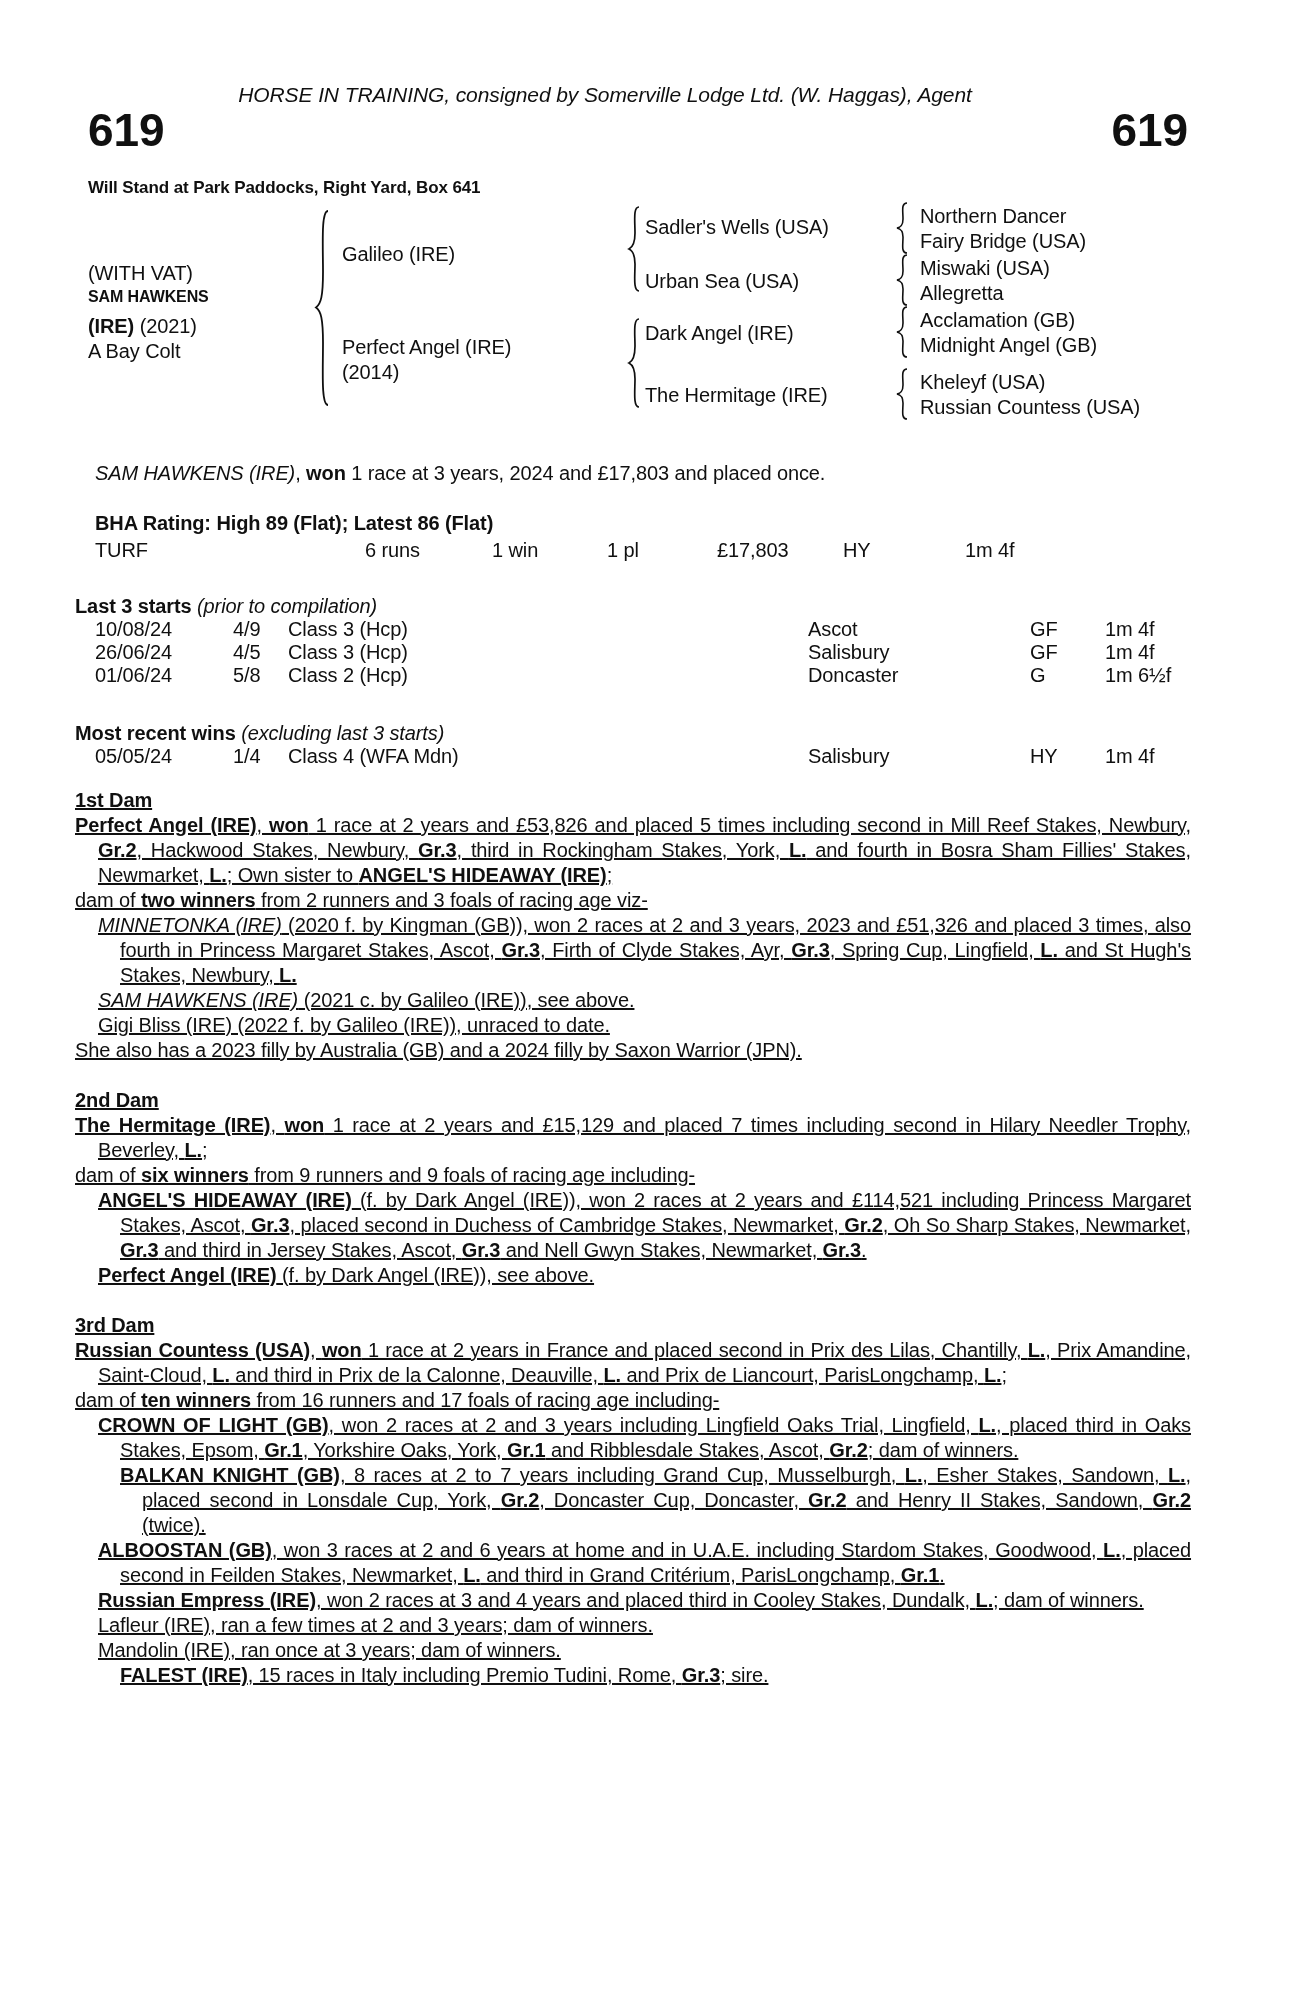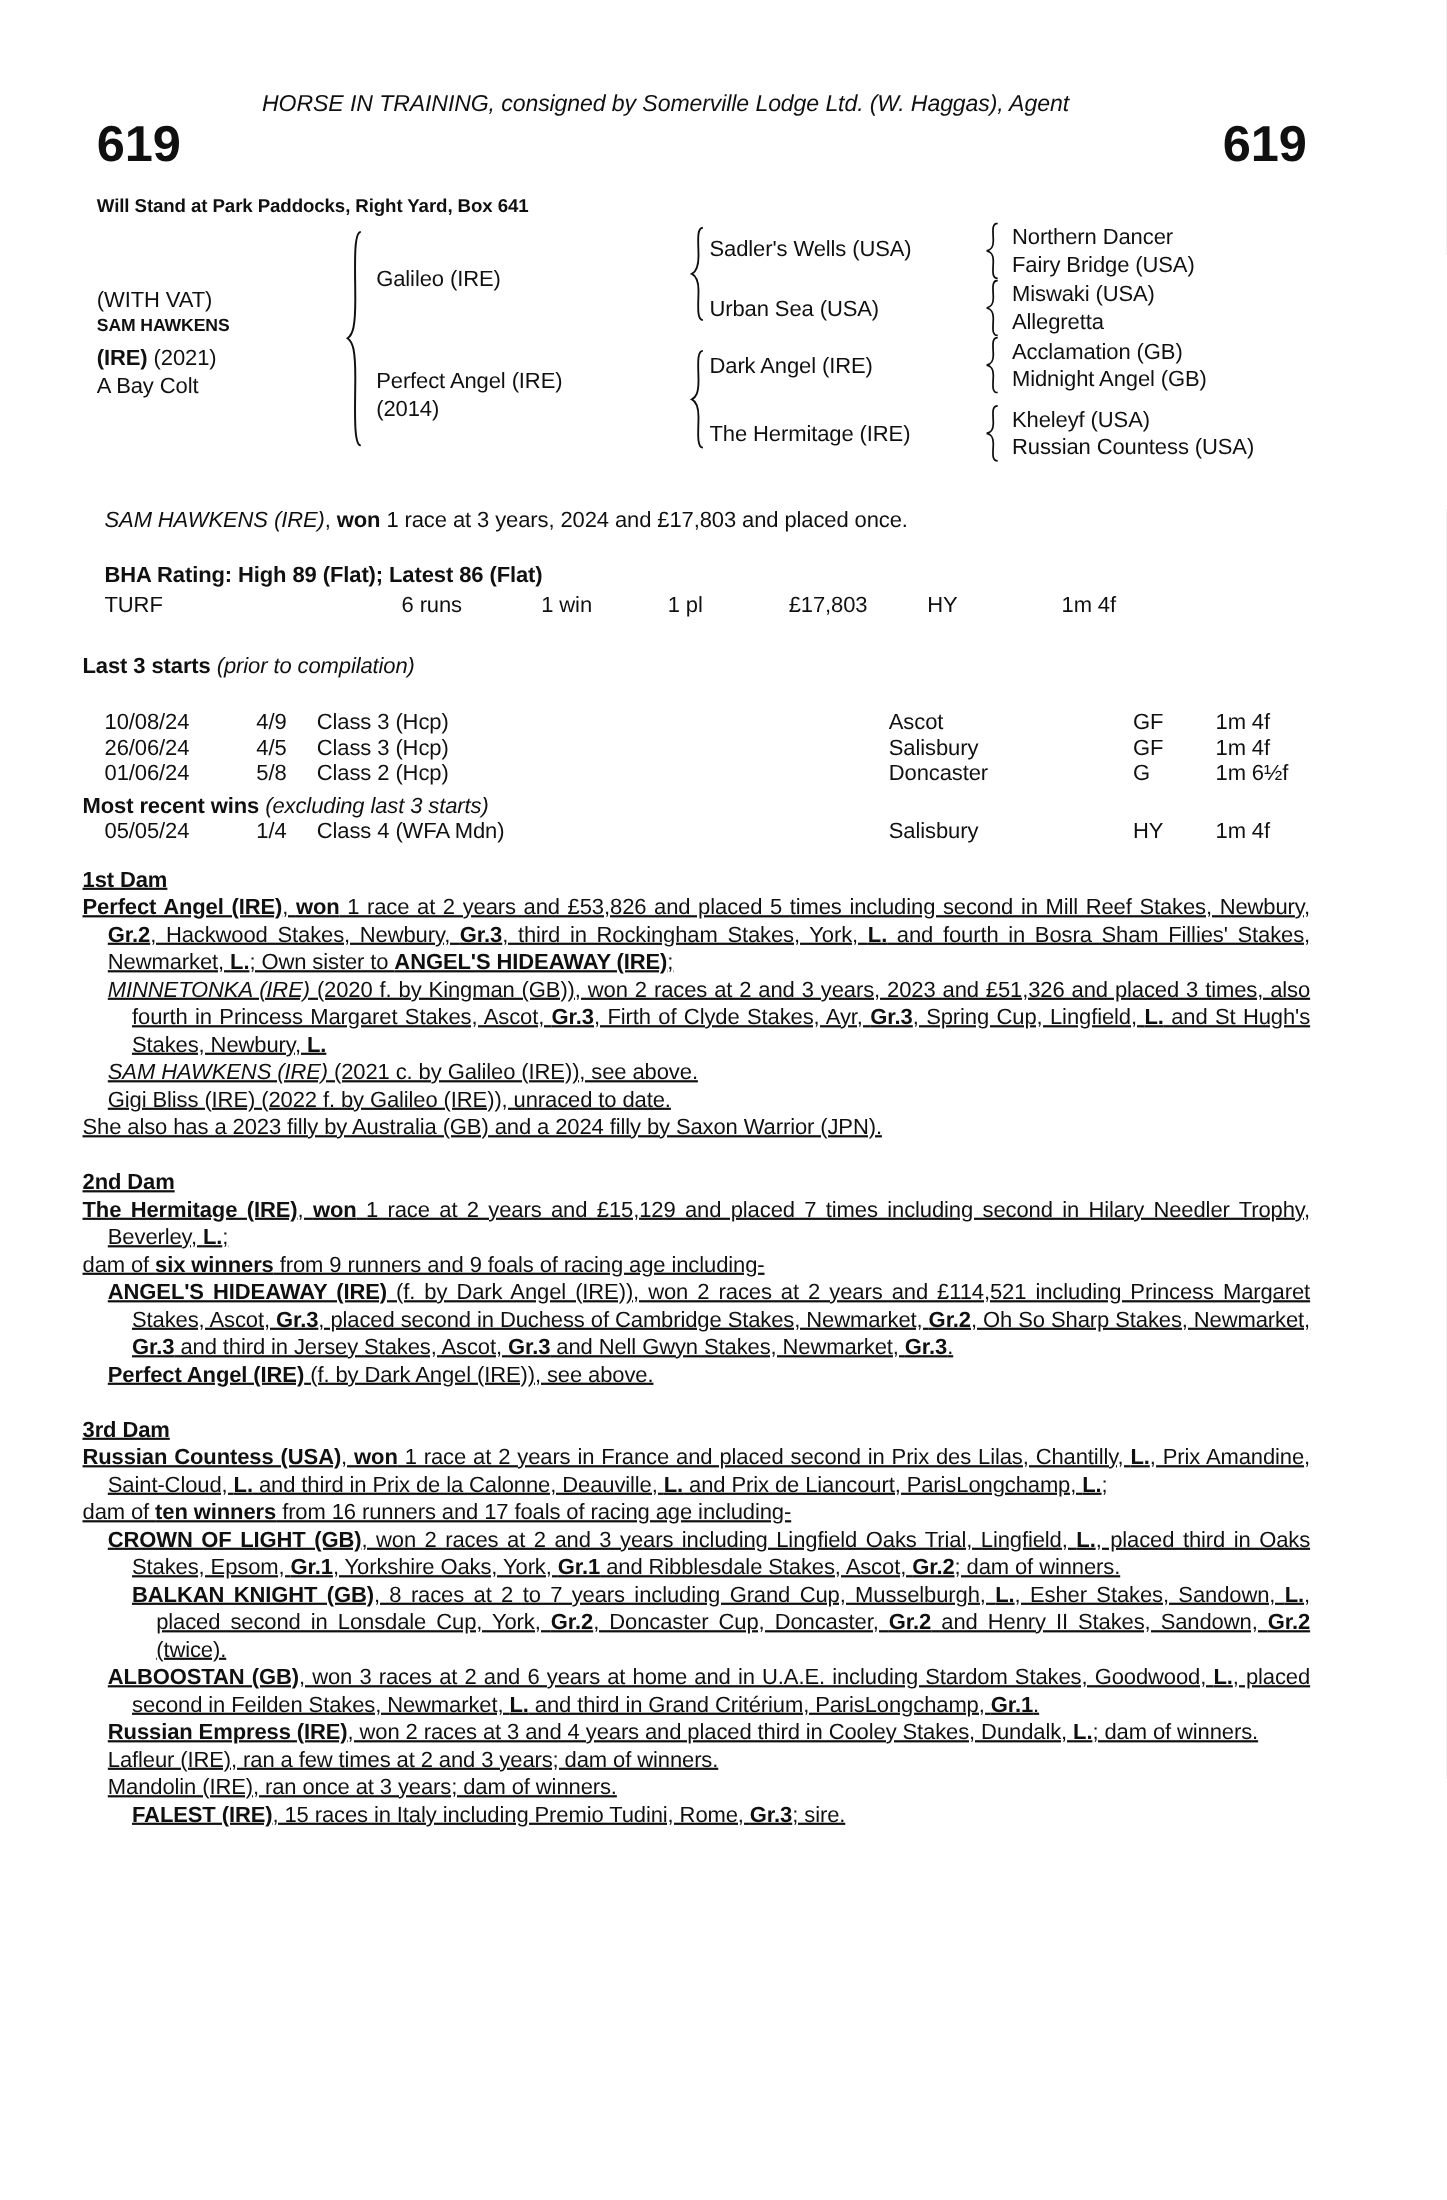--- a/index.html
+++ b/index.html
@@ -136,21 +136,21 @@
       <span class="t-earn">£17,803</span>
       <span class="t-going">HY</span>
       <span class="t-dist">1m 4f</span>
     </div>
   </div>
 
   <div class="abs" style="left:75px;top:595px;">
     <span class="b">Last 3 starts</span>
     <span class="i">(prior to compilation)</span>
   </div>
-  <div class="abs" style="left:95px;top:618px;width:1095px;margin-top:28px;">
+  <div class="abs" style="left:95px;top:618px;width:1095px;">
 
       <div class="rrow">
         <span class="c-date">10/08/24</span>
         <span class="c-pos">4/9</span>
         <span class="c-class">Class 3 (Hcp)</span>
         <span class="c-venue">Ascot</span>
         <span class="c-going">GF</span>
         <span class="c-dist">1m 4f</span>
       </div>
 
@@ -187,20 +187,21 @@
         <span class="c-going">HY</span>
         <span class="c-dist">1m 4f</span>
       </div>
     </div>
 
   <div id="dams">
     <div class="dam-heading">1st Dam</div>
     <div>
 
     <p class="para lv0"><span class="s-b">Perfect Angel (IRE)</span><span>, </span><span class="s-b">won</span><span> 1 race at 2 years and £53,826 and placed 5 times including second in Mill Reef Stakes, Newbury, </span><span class="s-b">Gr.2</span><span>, Hackwood Stakes, Newbury, </span><span class="s-b">Gr.3</span><span>, third in Rockingham Stakes, York, </span><span class="s-b">L.</span><span> and fourth in Bosra Sham Fillies' Stakes, Newmarket, </span><span class="s-b">L.</span><span>; Own sister to </span><span class="s-b">ANGEL'S HIDEAWAY (IRE)</span><span>;</span></p>
+        <p class="para lv0"><span>dam of </span><span class="s-b">two winners</span><span> from 2 runners and 3 foals of racing age viz-</span></p>
         <p class="para lv1"><span class="s-i">MINNETONKA (IRE)</span><span> (2020 f. by Kingman (GB)), won 2 races at 2 and 3 years, 2023 and £51,326 and placed 3 times, also fourth in Princess Margaret Stakes, Ascot, </span><span class="s-b">Gr.3</span><span>, Firth of Clyde Stakes, Ayr, </span><span class="s-b">Gr.3</span><span>, Spring Cup, Lingfield, </span><span class="s-b">L.</span><span> and St Hugh's Stakes, Newbury, </span><span class="s-b">L.</span></p>
         <p class="para lv1"><span class="s-i">SAM HAWKENS (IRE)</span><span> (2021 c. by Galileo (IRE)), see above.</span></p>
         <p class="para lv1"><span>Gigi Bliss (IRE) (2022 f. by Galileo (IRE)), unraced to date.</span></p>
         <p class="para lv0"><span>She also has a 2023 filly by Australia (GB) and a 2024 filly by Saxon Warrior (JPN).</span></p>
       </div>
     <div class="dam-heading dam2-heading">2nd Dam</div>
     <div>
 
     <p class="para lv0"><span class="s-b">The Hermitage (IRE)</span><span>, </span><span class="s-b">won</span><span> 1 race at 2 years and £15,129 and placed 7 times including second in Hilary Needler Trophy, Beverley, </span><span class="s-b">L.</span><span>;</span></p>
         <p class="para lv0"><span>dam of </span><span class="s-b">six winners</span><span> from 9 runners and 9 foals of racing age including-</span></p>

